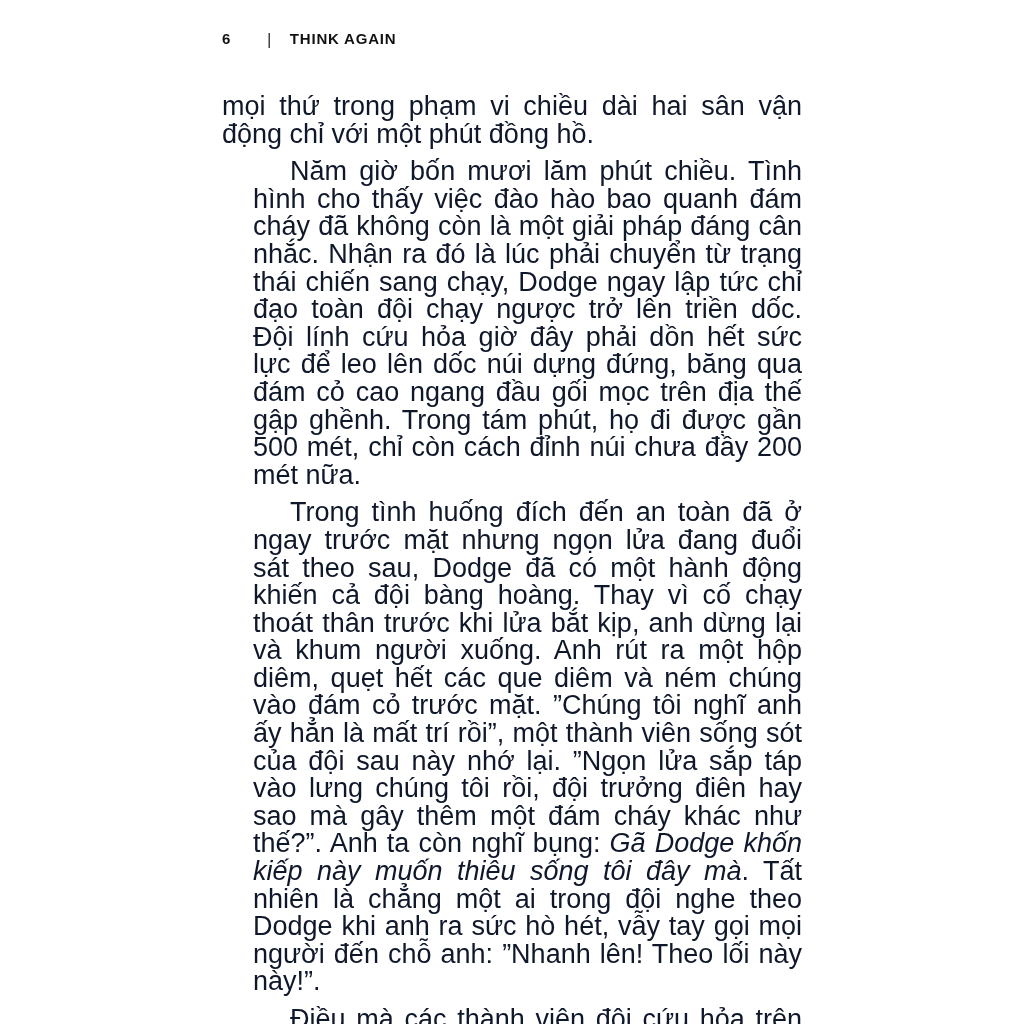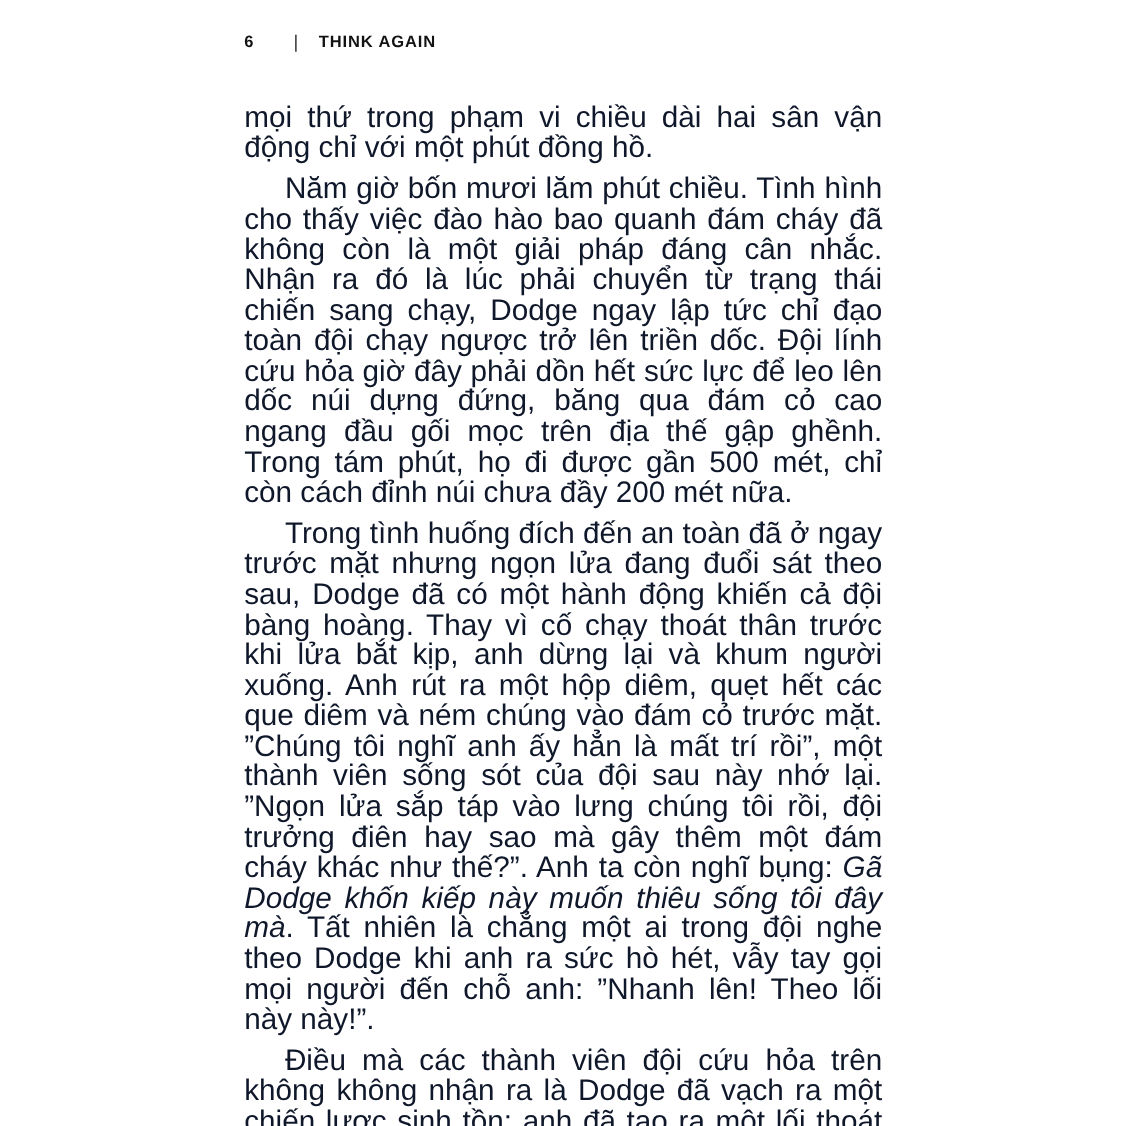--- a/index.html
+++ b/index.html
@@ -46,20 +46,21 @@
     text-align: justify;
   }
   .body-text p {
     margin: 0;
   }
   .body-text p + p {
     margin-top: 10px;
   }
   .body-text p.indent {
     text-indent: 37px;
+    margin-left: 31px;
   }
   .italic {
     font-style: italic;
   }
 </style>
 </head>
 <body>
 
 <div class="page">
   <div class="content">

